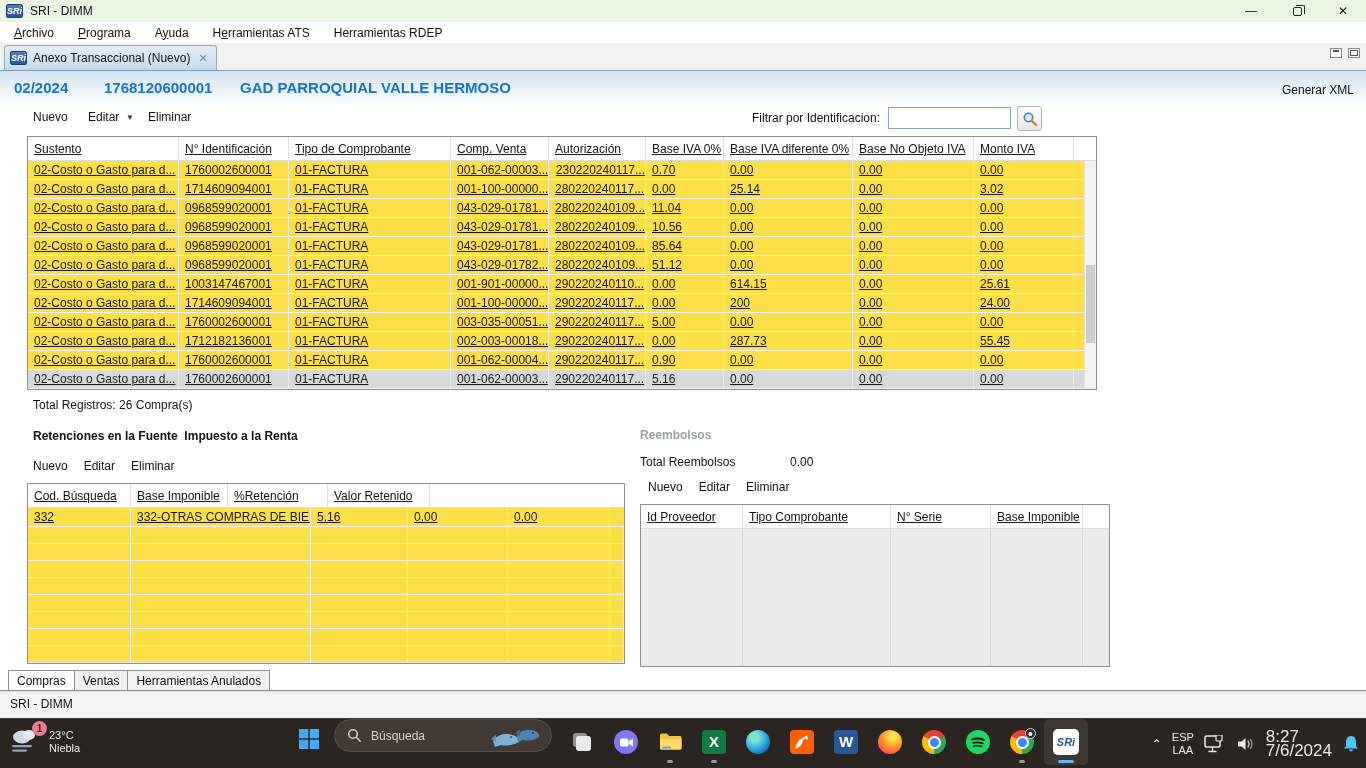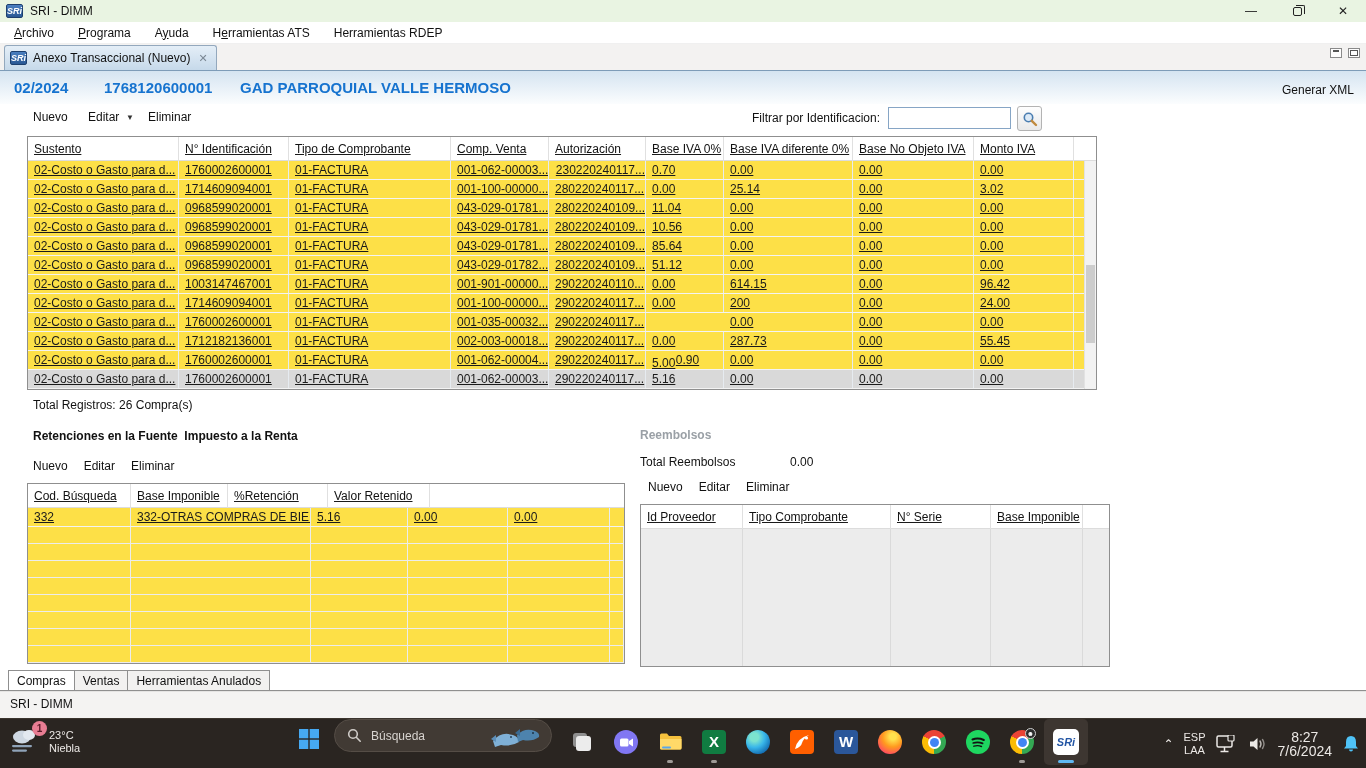--- a/index.html
+++ b/index.html
@@ -110,21 +110,21 @@
   .chrome-badge { position:absolute; right:-2px; top:-2px; width:11px; height:11px; border-radius:50%; background:#2d2d2d; border:1px solid #cfcfcf; color:#fff; font-size:7px; line-height:9px; text-align:center; }
   .ic-spotify { background:#1ed760; }
   .ic-word { background:#2b579a; border-radius:4px; color:#fff; font-weight:bold; font-size:15px; line-height:24px; text-align:center; }
   .ic-excel { background:#107c41; border-radius:4px; color:#fff; font-weight:bold; font-size:15px; line-height:24px; text-align:center; }
   .ic-foxit { background:#ff5f00; border-radius:4px; }
   .ic-sri { width:26px; height:26px; background:#fff; border-radius:5px; color:#2456a4; font-style:italic; font-weight:bold; font-size:11px; line-height:26px; text-align:center; }
   .ic-taskview-b { position:absolute; left:3px; top:3px; width:14px; height:14px; background:#8f8f8f; border-radius:3px; }
   .ic-taskview-f { position:absolute; right:3px; bottom:3px; width:15px; height:15px; background:#ececec; border-radius:3px; }
   .tray { position:absolute; right:6px; top:0; height:50px; display:flex; align-items:center; gap:10px; color:#ece9e6; }
   .tray-lang { font-size:11px; line-height:13px; text-align:center; }
-  .tray-clock { font-size:14px; line-height:14px; text-align:center; }
+  .tray-clock { font-size:17px; line-height:14px; text-align:left; }
   .chev { font-size:12px; color:#ece9e6; }
 </style>
 </head>
 <body>
 
 <div class="titlebar">
   <div class="app-ico">SRi</div>
   <span class="title-text">SRI - DIMM</span>
   <div class="win-controls">
     <div class="win-btn">—</div>
@@ -268,42 +268,42 @@
       </div>
       <div class="t-row">
         <div class="t-cell" style="width: 151px;">02-Costo o Gasto para d...</div>
         <div class="t-cell" style="width: 110px;">1003147467001</div>
         <div class="t-cell" style="width: 162px;">01-FACTURA</div>
         <div class="t-cell" style="width: 98px;">001-901-00000...</div>
         <div class="t-cell" style="width: 97px;">290220240110...</div>
         <div class="t-cell" style="width: 78px;">0.00</div>
         <div class="t-cell" style="width: 129px;">614.15</div>
         <div class="t-cell" style="width: 121px;">0.00</div>
-        <div class="t-cell" style="width: 100px;">96.42</div>
+        <div class="t-cell" style="width: 100px;">25.61</div>
         <div class="t-cell t-fill"></div>
       </div>
       <div class="t-row">
         <div class="t-cell" style="width: 151px;">02-Costo o Gasto para d...</div>
         <div class="t-cell" style="width: 110px;">1714609094001</div>
         <div class="t-cell" style="width: 162px;">01-FACTURA</div>
         <div class="t-cell" style="width: 98px;">001-100-00000...</div>
         <div class="t-cell" style="width: 97px;">290220240117...</div>
         <div class="t-cell" style="width: 78px;">0.00</div>
         <div class="t-cell" style="width: 129px;">200</div>
         <div class="t-cell" style="width: 121px;">0.00</div>
         <div class="t-cell" style="width: 100px;">24.00</div>
         <div class="t-cell t-fill"></div>
       </div>
       <div class="t-row">
         <div class="t-cell" style="width: 151px;">02-Costo o Gasto para d...</div>
         <div class="t-cell" style="width: 110px;">1760002600001</div>
         <div class="t-cell" style="width: 162px;">01-FACTURA</div>
-        <div class="t-cell" style="width: 98px;">001-035-00032...</div>
+        <div class="t-cell" style="width: 98px;">003-035-00051...</div>
         <div class="t-cell" style="width: 97px;">290220240117...</div>
-        <div class="t-cell" style="width: 78px; margin-top: 41px;">5.00</div>
+        <div class="t-cell" style="width: 78px;">5.00</div>
         <div class="t-cell" style="width: 129px;">0.00</div>
         <div class="t-cell" style="width: 121px;">0.00</div>
         <div class="t-cell" style="width: 100px;">0.00</div>
         <div class="t-cell t-fill"></div>
       </div>
       <div class="t-row">
         <div class="t-cell" style="width: 151px;">02-Costo o Gasto para d...</div>
         <div class="t-cell" style="width: 110px;">1712182136001</div>
         <div class="t-cell" style="width: 162px;">01-FACTURA</div>
         <div class="t-cell" style="width: 98px;">002-003-00018...</div>
@@ -313,21 +313,21 @@
         <div class="t-cell" style="width: 121px;">0.00</div>
         <div class="t-cell" style="width: 100px;">55.45</div>
         <div class="t-cell t-fill"></div>
       </div>
       <div class="t-row">
         <div class="t-cell" style="width: 151px;">02-Costo o Gasto para d...</div>
         <div class="t-cell" style="width: 110px;">1760002600001</div>
         <div class="t-cell" style="width: 162px;">01-FACTURA</div>
         <div class="t-cell" style="width: 98px;">001-062-00004...</div>
         <div class="t-cell" style="width: 97px;">290220240117...</div>
-        <div class="t-cell" style="width: 78px; text-align: center;">0.90</div>
+        <div class="t-cell" style="width: 78px;">0.90</div>
         <div class="t-cell" style="width: 129px;">0.00</div>
         <div class="t-cell" style="width: 121px;">0.00</div>
         <div class="t-cell" style="width: 100px;">0.00</div>
         <div class="t-cell t-fill"></div>
       </div>
       <div class="t-row selected">
         <div class="t-cell" style="width: 151px;">02-Costo o Gasto para d...</div>
         <div class="t-cell" style="width: 110px;">1760002600001</div>
         <div class="t-cell" style="width: 162px;">01-FACTURA</div>
         <div class="t-cell" style="width: 98px;">001-062-00003...</div>

